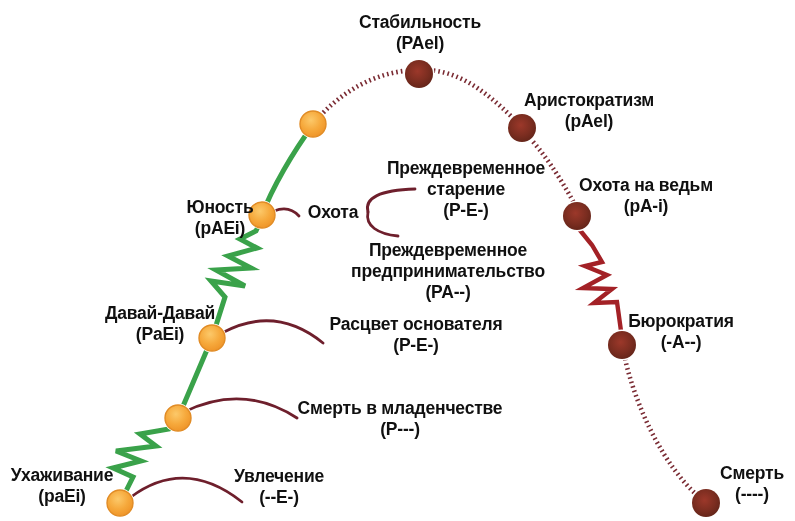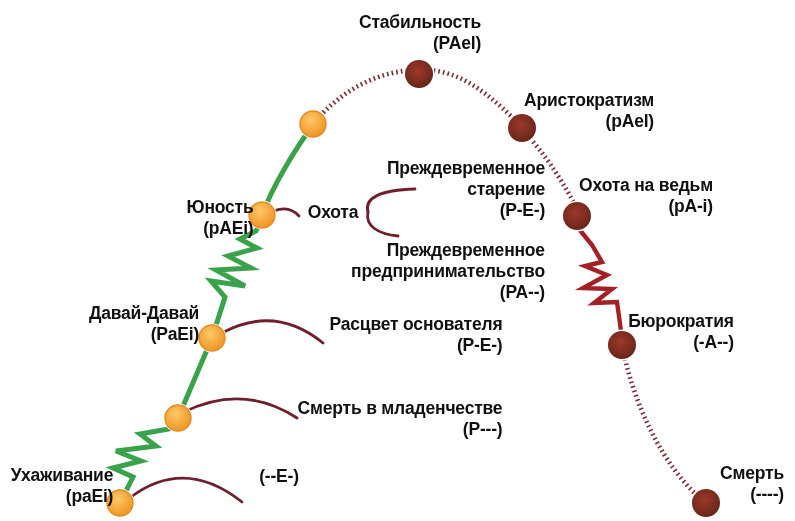--- a/index.html
+++ b/index.html
@@ -7,21 +7,21 @@
     position:relative;
     width:795px;height:521px;
     background:#ffffff;
     font-family:"Liberation Sans", sans-serif;
     overflow:hidden;
   }
   #curves{position:absolute;left:0;top:0;}
   .label{
     position:absolute;
     transform:translateX(-50%);
-    text-align:right;
+    text-align:center;
     font-weight:bold;
     font-size:17.5px;
     line-height:21px;
     color:#101010;
     white-space:nowrap;
     letter-spacing:-0.2px;
   }
 </style>
 </head>
 <body>
@@ -84,21 +84,21 @@
       <circle cx="622" cy="345" r="14" fill="url(#gradBrown)"></circle>
       <circle cx="706" cy="503" r="15.5" fill="#ffffff"></circle>
       <circle cx="706" cy="503" r="14" fill="url(#gradBrown)"></circle>
     </g>
   </svg>
 
   <div class="label" style="left:62px;top:465px">
     <div>Ухаживание</div>
     <div>(paEi)</div>
   </div>
-  <div class="label" style="left:144px;top:303px">
+  <div class="label" style="left:160px;top:303px">
     <div>Давай-Давай</div>
     <div>(PaEi)</div>
   </div>
   <div class="label" style="left:220px;top:197px">
     <div>Юность</div>
     <div>(pAEi)</div>
   </div>
   <div class="label" style="left:420px;top:12px">
     <div>Стабильность</div>
     <div>(PAel)</div>
@@ -114,20 +114,21 @@
   <div class="label" style="left:752px;top:463px">
     <div>Смерть</div>
     <div>(----)</div>
   </div>
   <div class="label" style="left:681px;top:311px">
     <div>Бюрократия</div>
     <div>(-A--)</div>
   </div>
 
   <div class="label" style="left:279px;top:466px">
+    <div>Увлечение</div>
     <div>(--E-)</div>
   </div>
   <div class="label" style="left:400px;top:398px">
     <div>Смерть в младенчестве</div>
     <div>(P---)</div>
   </div>
   <div class="label" style="left:416px;top:314px">
     <div>Расцвет основателя</div>
     <div>(P-E-)</div>
   </div>

